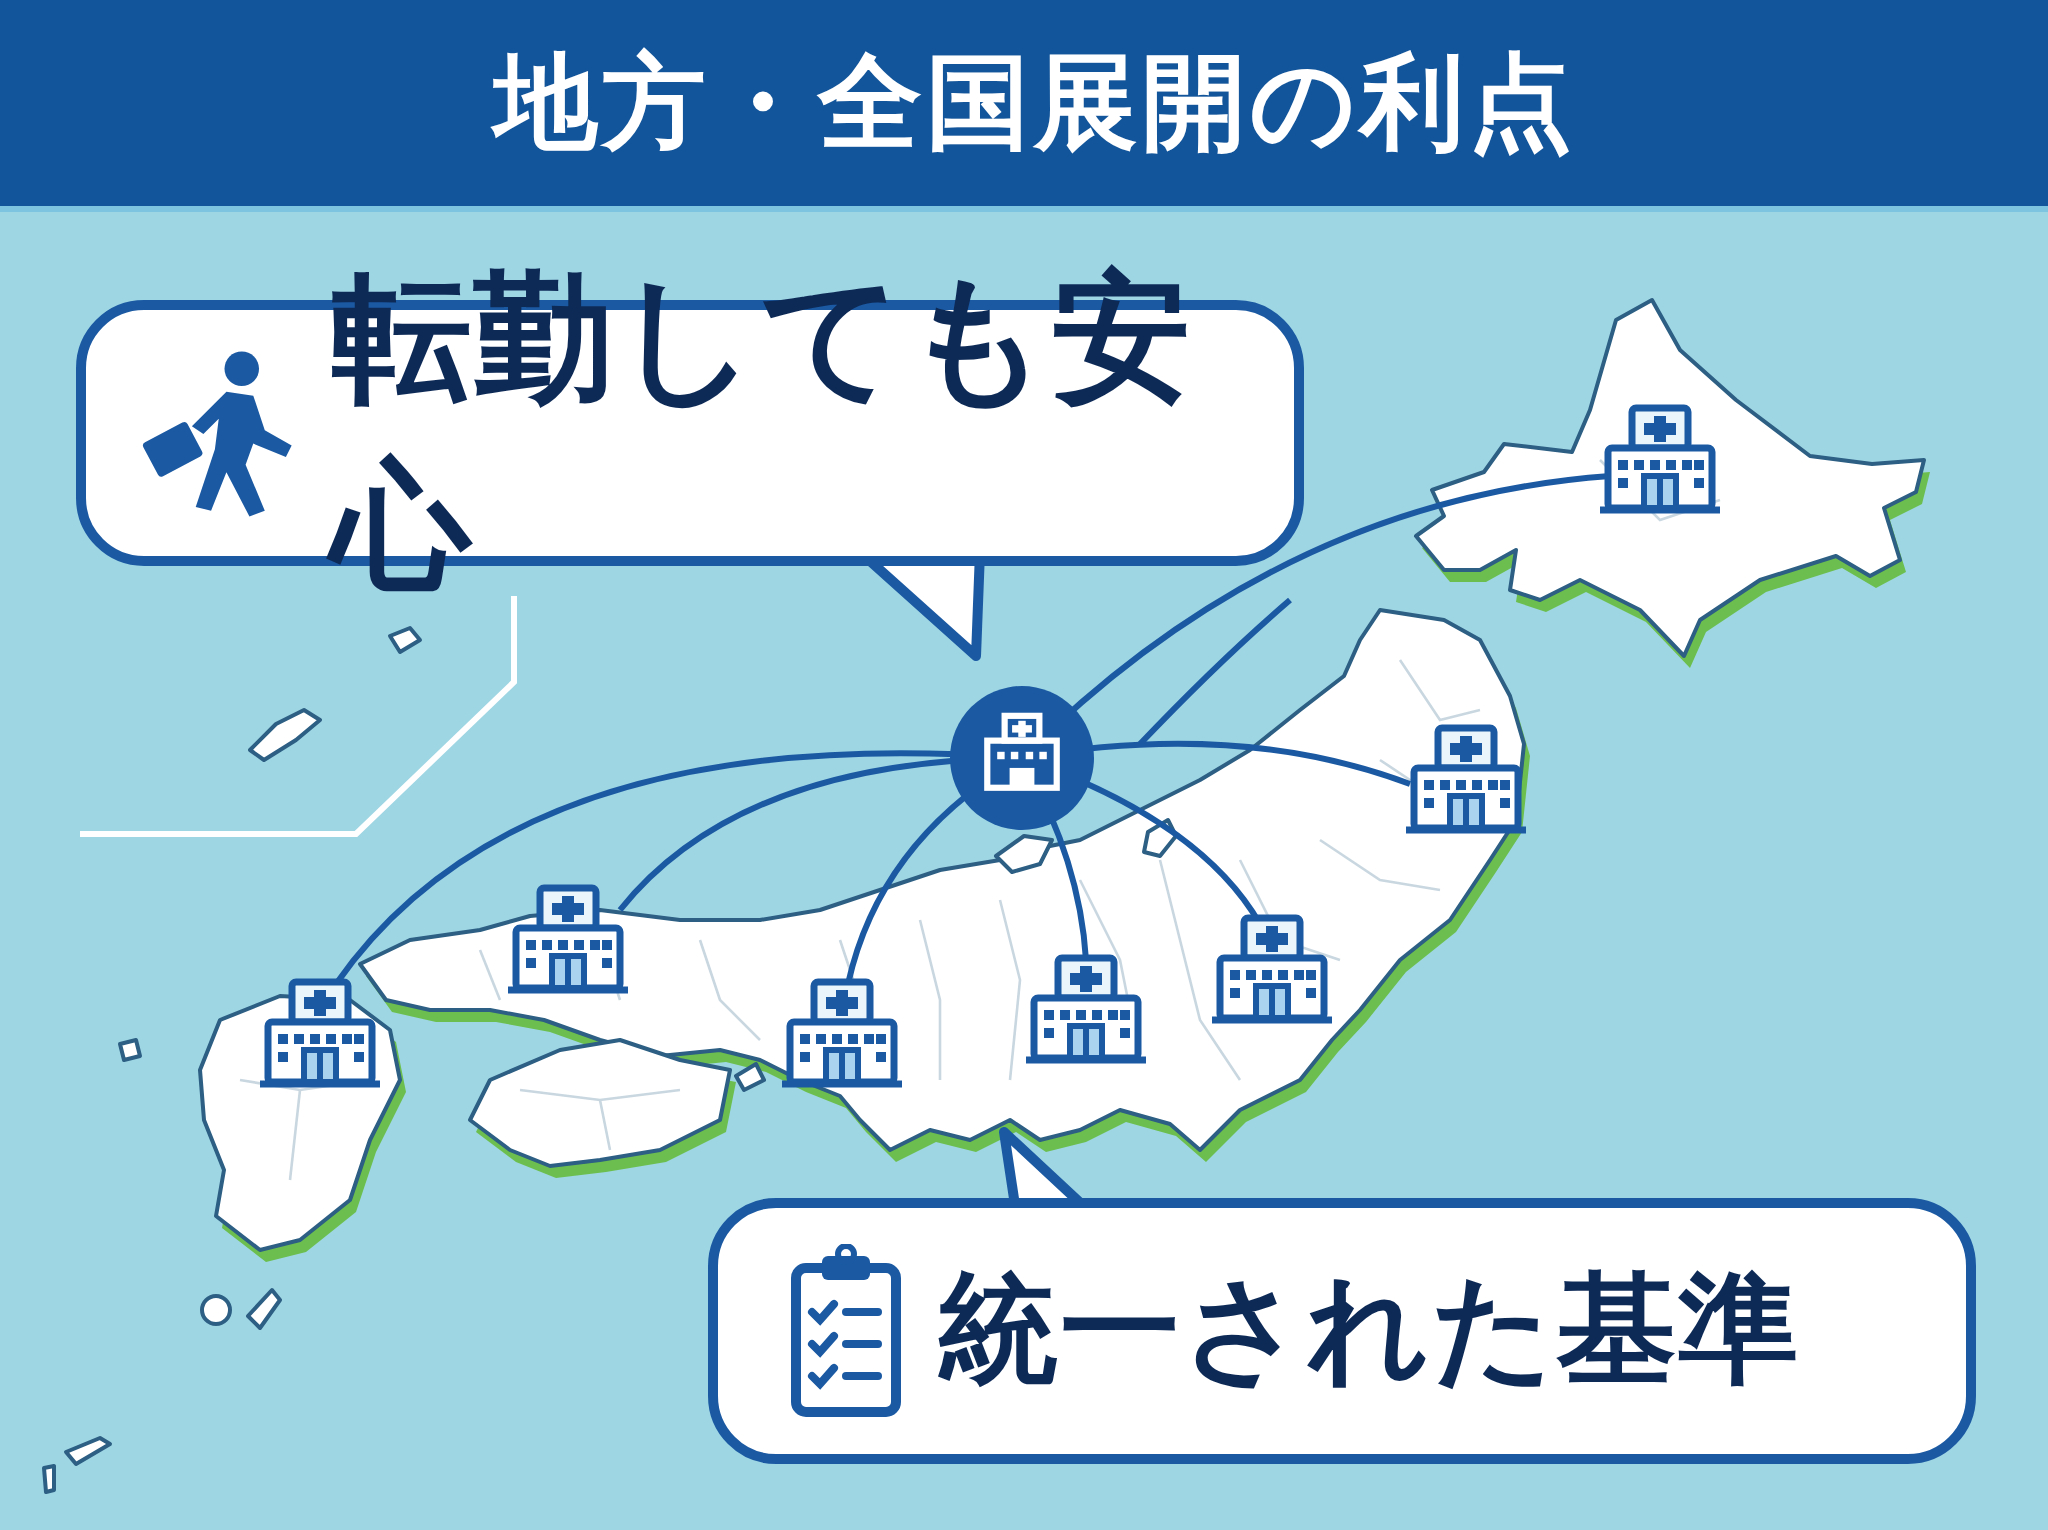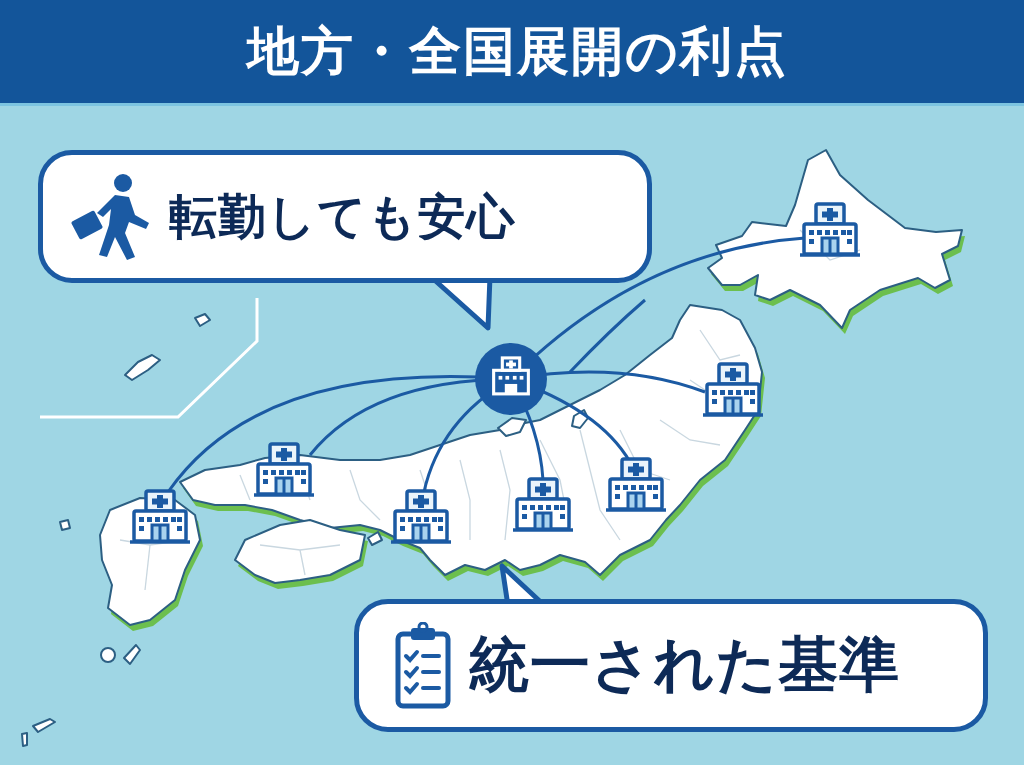--- a/index.html
+++ b/index.html
@@ -3,21 +3,21 @@
 <meta charset="utf-8">
 <style>
   html,body{margin:0;padding:0;}
   body{width:1024px;height:765px;overflow:hidden;background:#9fd6e4;font-family:"DejaVu Sans","Liberation Sans",sans-serif;position:relative;}
   .header{position:absolute;left:0;top:0;width:1024px;height:106px;background:#13559a;display:flex;align-items:center;justify-content:center;border-bottom:3px solid #7cc4e0;box-sizing:border-box;padding-left:11px;}
   .header h1{margin:0;color:#fff;font-size:52px;font-weight:bold;letter-spacing:2px;font-family:"DejaVu Sans","Liberation Sans",sans-serif;}
   svg.map{position:absolute;left:0;top:0;}
   .bubble{position:absolute;background:#fff;border:5px solid #1b5aa3;border-radius:34px;box-sizing:border-box;display:flex;align-items:center;}
   .bubble .txt{color:#0d2a57;font-weight:bold;font-family:"DejaVu Sans","Liberation Sans",sans-serif;}
   #bubble1{left:38px;top:150px;width:614px;height:133px;padding-left:28px;}
-  #bubble1 .txt{font-size:48px;margin-left:14px;letter-spacing:1px;}
+  #bubble1 .txt{font-size:70px;margin-left:14px;letter-spacing:1px;}
   #bubble2{left:354px;top:599px;width:634px;height:133px;padding-left:36px;text-align:center;}
   #bubble2 .txt{font-size:60px;margin-left:18px;letter-spacing:1px;}
 </style>
 </head>
 <body>
 
 <svg class="map" width="1024" height="765" viewBox="0 0 1024 765">
   <defs>
     <g id="hosp">
 

